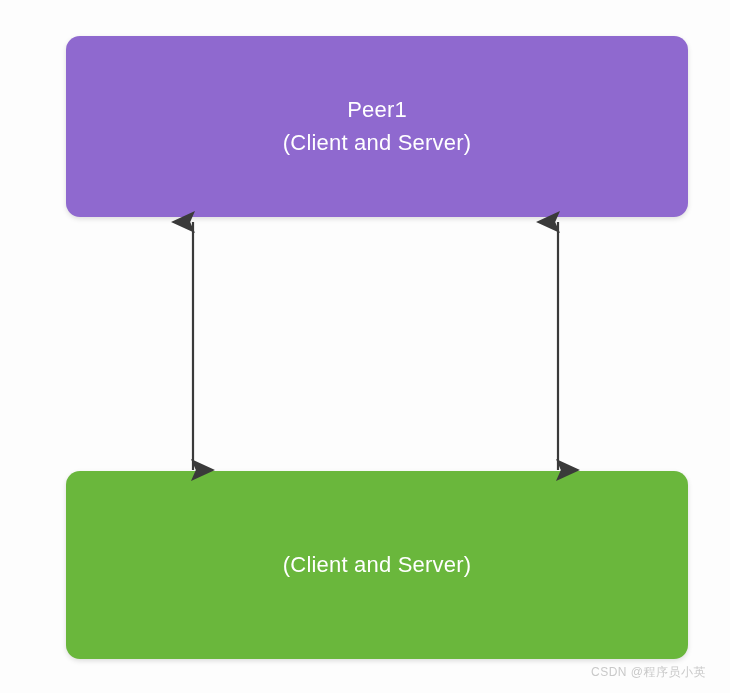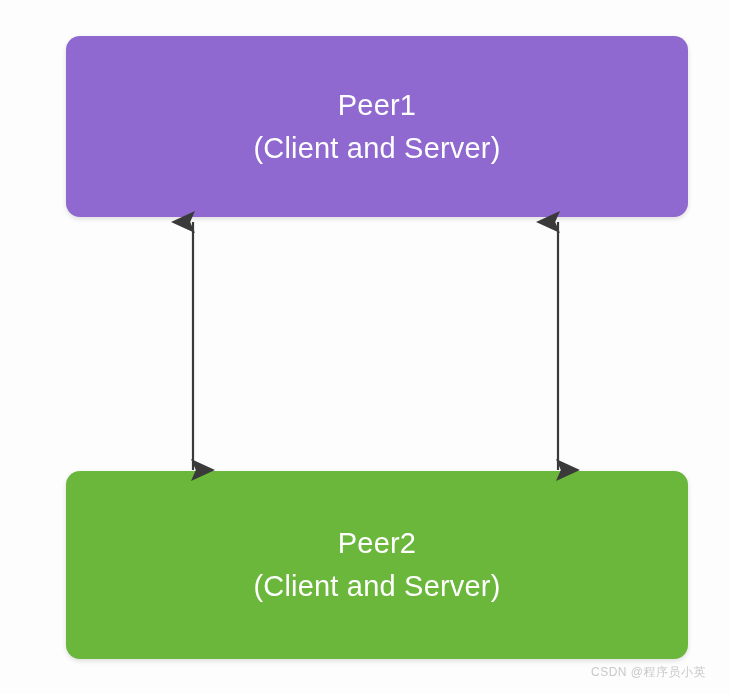--- a/index.html
+++ b/index.html
@@ -23,21 +23,21 @@
     border-radius: 14px;
     display: flex;
     flex-direction: column;
     align-items: center;
     justify-content: center;
     box-shadow: 0 2px 5px rgba(0,0,0,0.13);
     box-sizing: border-box;
   }
   .node-line {
     color: #ffffff;
-    font-size: 29px;
+    font-size: 22px;
     line-height: 1.48;
     letter-spacing: 0.2px;
     white-space: nowrap;
   }
   #peer1-node {
     left: 66px;
     top: 36px;
     width: 622px;
     height: 181px;
     background: #8f69cf;
@@ -71,21 +71,20 @@
 <body>
 
 <div class="canvas">
 
   <div class="node" id="peer1-node">
     <div class="node-line">Peer1</div>
     <div class="node-line">(Client and Server)</div>
   </div>
 
   <div class="node" id="peer2-node">
-    <div class="node-line">Peer2</div>
     <div class="node-line">(Client and Server)</div>
   </div>
 
   <svg class="connector" viewBox="0 0 730 693" xmlns="http://www.w3.org/2000/svg">
     <defs>
       <marker id="arrow-up" viewBox="0 0 12 12" refX="6" refY="11" markerWidth="11" markerHeight="11" orient="auto-start-reverse">
         <path d="M6 0 L11.5 12 L6 9.6 L0.5 12 Z" fill="#3a3a3a"></path>
       </marker>
       <marker id="arrow-down" viewBox="0 0 12 12" refX="6" refY="11" markerWidth="11" markerHeight="11" orient="auto">
         <path d="M6 0 L11.5 12 L6 9.6 L0.5 12 Z" fill="#3a3a3a"></path>

